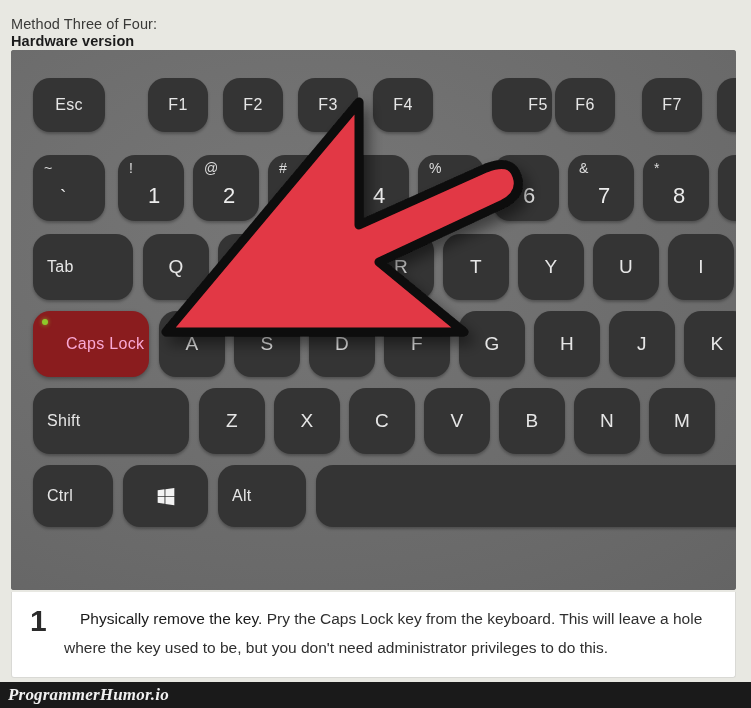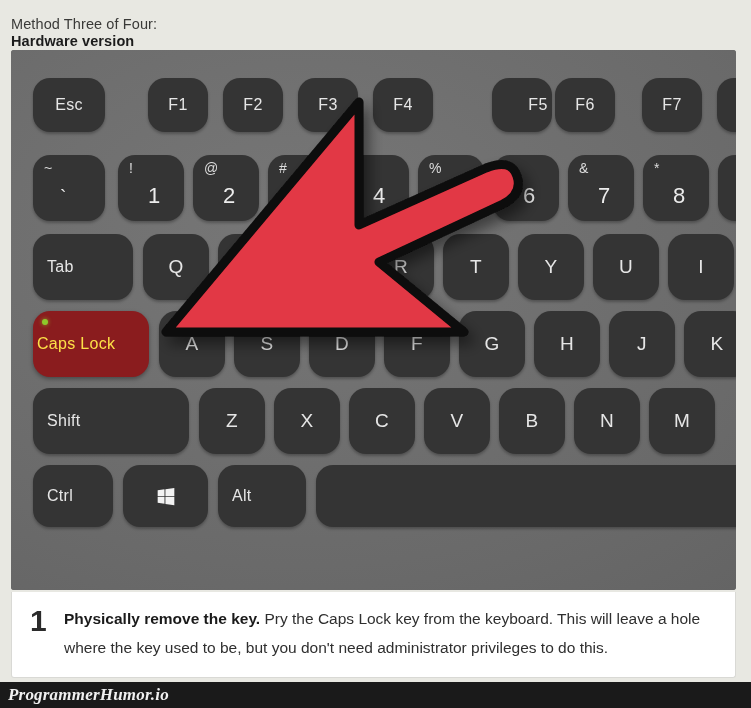--- a/index.html
+++ b/index.html
@@ -83,23 +83,23 @@
   }
   .key .main {
     position: absolute;
     left: 50%; top: 52%;
     transform: translate(-50%,-50%);
     font-size: 22px;
     color: #ececec;
   }
   .key.capslock {
     background: #8a1c1e;
-    color: #fde047;
+    color: #f9a8d4;
     justify-content: flex-start;
-    padding-left: 4px;
+    padding-left: 33px;
     font-size: 16px;
     box-shadow: 0 2px 4px rgba(0,0,0,0.35);
   }
   .led {
     position: absolute;
     left: 9px; top: 8px;
     width: 6px; height: 6px;
     border-radius: 50%;
     background: #8ec92a;
     box-shadow: 0 0 4px rgba(142,201,42,0.8);
@@ -137,21 +137,21 @@
     color: #2b2b2b;
     line-height: 34px;
     text-align: left;
   }
   .step-text {
     flex: 1 1 auto;
     font-size: 15.5px;
     line-height: 29px;
     color: #2f2f2f;
   }
-  .step-text b { color: #1a1a1a; font-weight: bold; }
+  .step-text b { color: #1a1a1a; font-weight: normal; margin-left: 16px; }
 
   
   .watermark {
     position: absolute;
     left: 0; bottom: 0;
     width: 751px; height: 26px;
     background: #1a1a1a;
     display: flex;
     align-items: center;
   }

